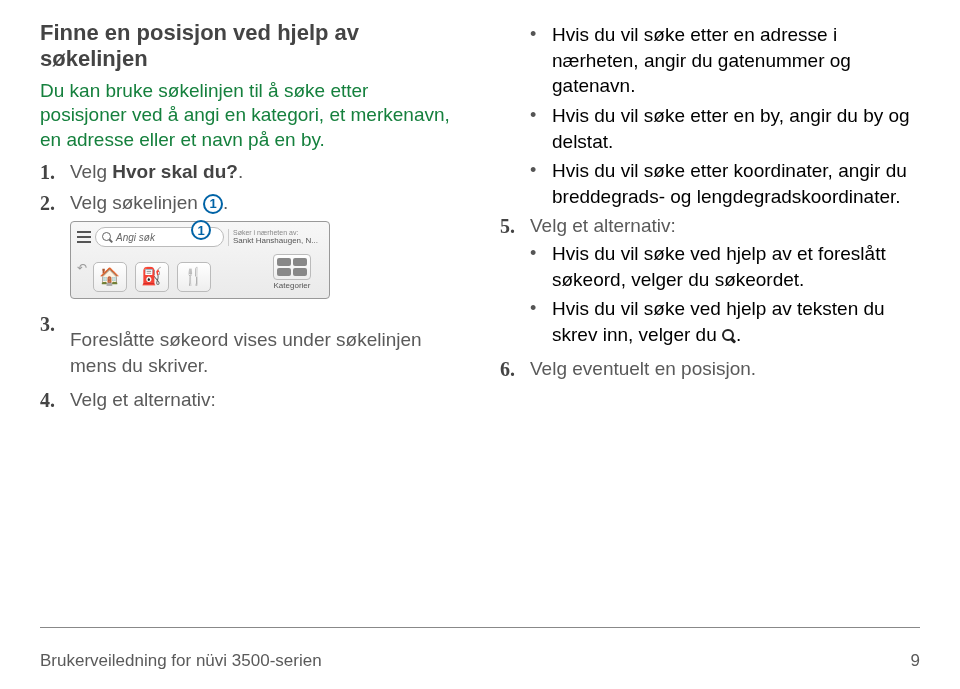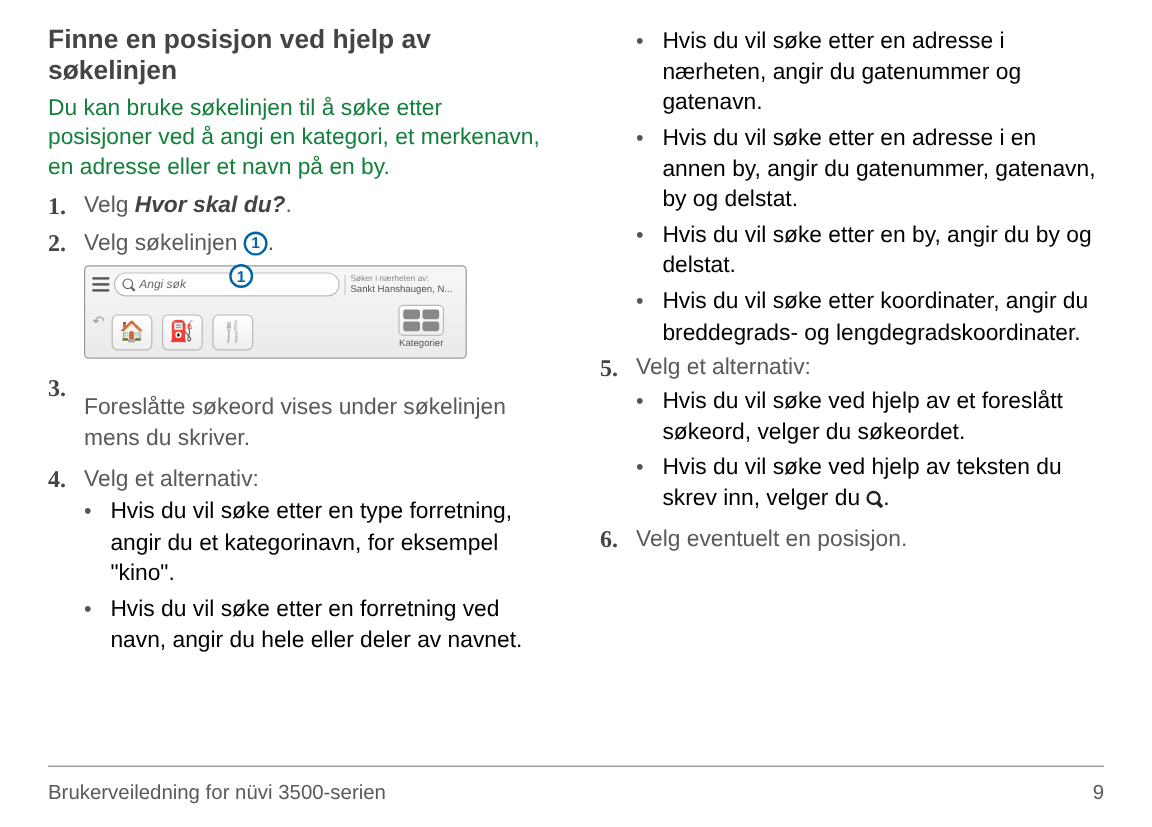--- a/index.html
+++ b/index.html
@@ -45,21 +45,21 @@
     color: #5a5a5a;
   }
   ol.numlist > li > .num {
     font-weight: bold;
     font-family: Georgia, 'Times New Roman', serif;
     min-width: 20px;
     color: #444;
     font-size: 20px;
   }
   ol.numlist > li > .content { flex: 1; }
-  .bold-inline { font-weight: bold; color: #444; font-style: italic; }
+  .bold-inline { font-weight: bold; color: #444; }
   .callout-circle {
     display: inline-flex;
     align-items: center;
     justify-content: center;
     width: 20px; height: 20px;
     border: 2px solid #0063a6;
     border-radius: 50%;
     color: #0063a6;
     font-size: 13px;
     font-weight: bold;
@@ -83,21 +83,21 @@
   ul.bullets > li::before {
     content: "•";
     font-size: 18px;
     color: #555;
     min-width: 12px;
   }
   .device-graphic {
     margin: 6px 0 8px 0;
   }
   .device-frame {
-    width: 319px;
+    width: 260px;
     border: 1px solid #999;
     border-radius: 4px;
     background: linear-gradient(#f7f7f7,#eaeaea);
     padding: 2px;
     position: relative;
   }
   .search-row {
     display: flex;
     align-items: center;
     gap: 4px;
@@ -211,21 +211,21 @@
     content: ""; position: absolute;
     width: 6px; height: 3px; background: #222;
     transform: rotate(45deg);
     left: 8px; top: 10px;
     border-radius: 1px;
   }
   .footer {
     position: absolute;
     left: 40px; right: 40px; bottom: 18px;
     border-top: 1px solid #888;
-    padding-top: 12px;
+    padding-top: 23px;
     display: flex;
     justify-content: space-between;
     font-size: 17px;
     color: #5a5a5a;
   }
   .subtext { margin-top: 16px; margin-bottom: 4px; }
 </style>
 </head>
 <body>
 
@@ -287,40 +287,29 @@
         <span class="num">3.</span>
         <span class="content">
           <div class="subtext">Foreslåtte søkeord vises under søkelinjen mens du skriver.</div>
         </span>
       </li>
 
       <li>
         <span class="num">4.</span>
         <span class="content">
           <div>Velg et alternativ:</div>
-          <ul class="bullets">
-            <li>
-                <span>Hvis du vil søke etter en type forretning, angir du et kategorinavn, for eksempel "kino".</span>
-              </li>
-            <li>
-                <span>Hvis du vil søke etter en forretning ved navn, angir du hele eller deler av navnet.</span>
-              </li>
-          </ul>
         </span>
       </li>
     </ol>
   </div>
 
   <div class="col">
     <ul class="bullets" style="padding-left:30px;">
       <li>
           <span>Hvis du vil søke etter en adresse i nærheten, angir du gatenummer og gatenavn.</span>
-        </li>
-      <li>
-          <span>Hvis du vil søke etter en adresse i en annen by, angir du gatenummer, gatenavn, by og delstat.</span>
         </li>
       <li>
           <span>Hvis du vil søke etter en by, angir du by og delstat.</span>
         </li>
       <li>
           <span>Hvis du vil søke etter koordinater, angir du breddegrads- og lengdegradskoordinater.</span>
         </li>
     </ul>
 
     <ol class="numlist">

